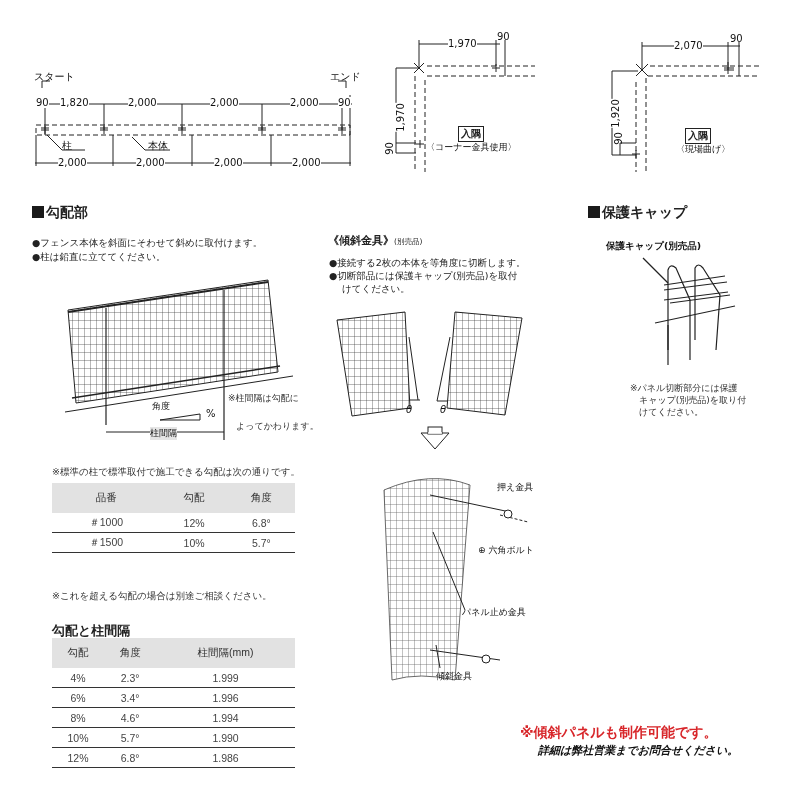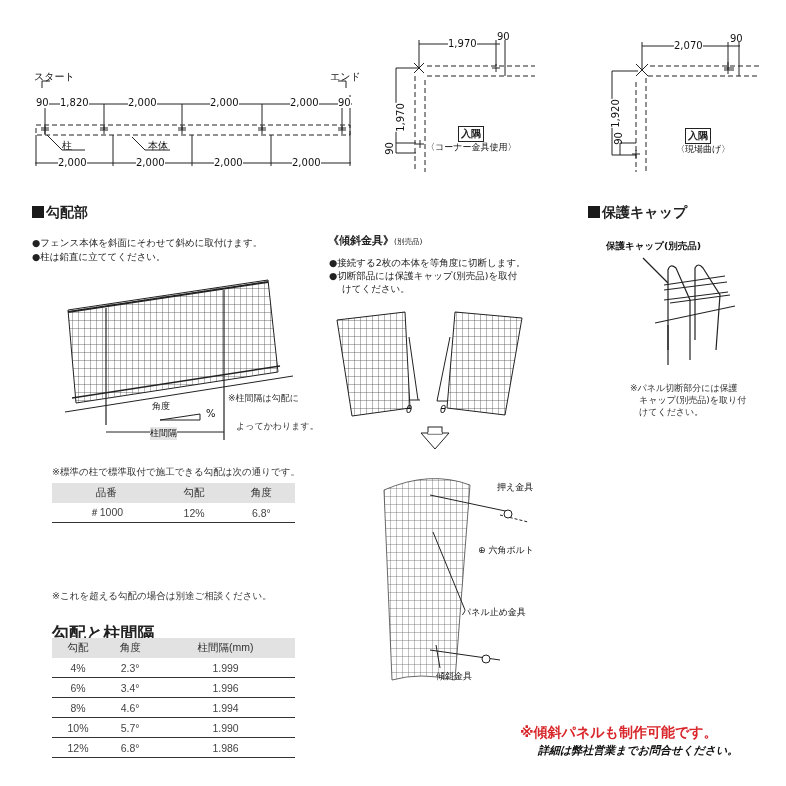--- a/index.html
+++ b/index.html
@@ -5,21 +5,21 @@
   html, body { margin:0; padding:0; background:#ffffff; }
   body { width:786px; height:786px; position:relative; overflow:hidden;
          font-family:"DejaVu Sans", "Liberation Sans", sans-serif; color:#222; }
   .abs { position:absolute; }
   .dim { font-size:10px; color:#111; white-space:nowrap; }
   .sec-title { font-size:14px; font-weight:bold; color:#222; white-space:nowrap; }
   .sec-title .sq { display:inline-block; width:12px; height:12px; background:#1a1a1a; margin-right:2px; vertical-align:-1px; }
   .bullet { font-size:9.5px; line-height:13px; color:#222; white-space:nowrap; }
   .note { font-size:9px; line-height:12px; color:#333; white-space:nowrap; }
   table.spec { border-collapse:collapse; font-family:"Liberation Sans", sans-serif; font-size:10.5px; color:#444; }
-  table.spec th { background:#e2e2e2; font-weight:normal; color:#333; height:20px; padding:0; }
+  table.spec th { background:#e2e2e2; font-weight:normal; color:#333; height:30px; padding:0; }
   table.spec td { text-align:center; height:19px; border-bottom:1px solid #333; padding:0; }
   .boxlabel { display:inline-block; border:1px solid #222; padding:0 2px; font-size:10px; font-weight:bold; }
   .red { color:#d8262a; font-weight:bold; font-size:14px; white-space:nowrap; }
   .blk { color:#111; font-weight:bold; font-size:11px; white-space:nowrap;font-style:italic; }
   svg { position:absolute; overflow:visible; }
 </style>
 </head>
 <body>
 
 <div>
@@ -243,27 +243,32 @@
       <th>勾配</th>
       <th>角度</th>
     </tr>
       </thead>
     <tbody>
       <tr>
           <td>＃1000</td>
           <td>12%</td>
           <td>6.8°</td>
         </tr>
+      <tr>
+          <td>＃1500</td>
+          <td>10%</td>
+          <td>5.7°</td>
+        </tr>
     </tbody>
   </table>
   <div class="abs note" style="left:52px;top:590px;font-size:9.5px;">※これを超える勾配の場合は別途ご相談ください。</div>
 </div>
 
 <div>
-  <div class="abs" style="left:52px;top:622px;font-size:17px;font-weight:bold;white-space:nowrap;">勾配と柱間隔</div>
+  <div class="abs" style="left:52px;top:622px;font-size:13px;font-weight:bold;white-space:nowrap;">勾配と柱間隔</div>
   <table class="spec abs" style="left:52px;top:638px;width:243px;">
     <thead>
         <tr>
       <th>勾配</th>
       <th>角度</th>
       <th>柱間隔(mm)</th>
     </tr>
       </thead>
     <tbody>
       <tr>

